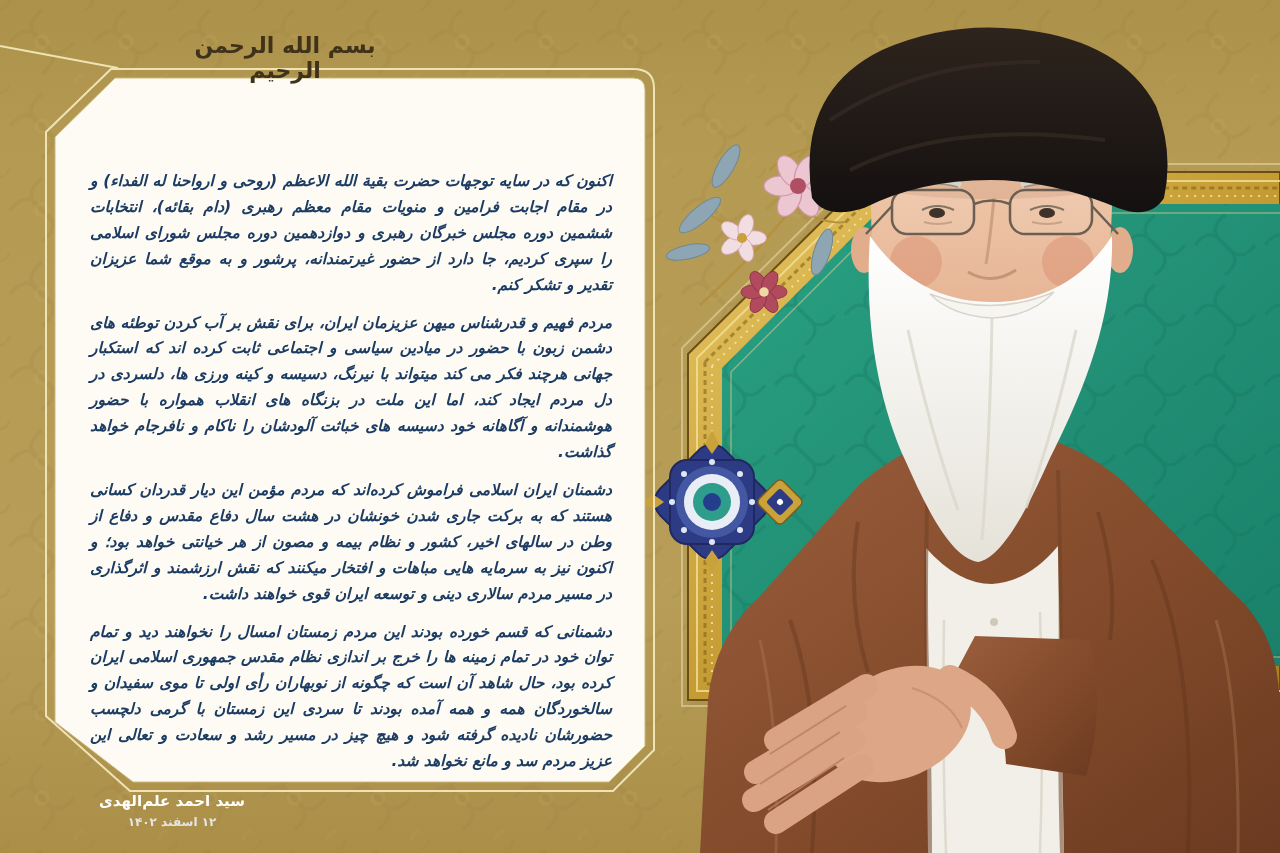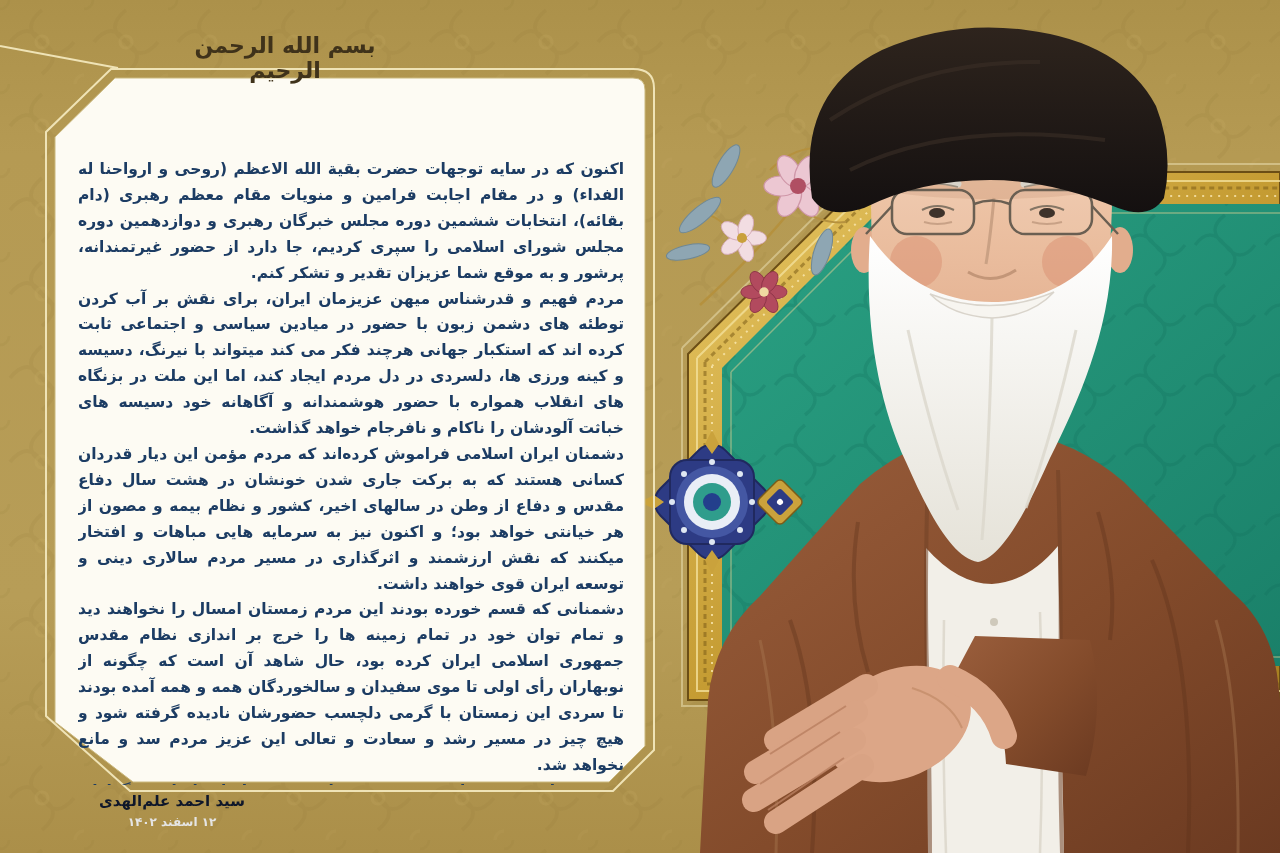--- a/index.html
+++ b/index.html
@@ -7,23 +7,23 @@
          font-family:"DejaVu Sans",sans-serif;direction:rtl;}
   .stage svg.art{position:absolute;inset:0;display:block;}
   .txt{position:absolute;color:#1c3c63;}
   .bismillah{left:165px;top:33px;width:240px;text-align:center;
              font-size:22px;font-weight:bold;color:#3f321a;letter-spacing:.5px;}
   .hadith{left:70px;top:99px;width:560px;text-align:center;white-space:nowrap;
           font-size:15.5px;font-weight:bold;color:#c5832b;}
   .bodytext{left:78px;top:157px;width:546px;height:628px;overflow:hidden;
             font-size:15.5px;font-weight:bold;line-height:25.9px;color:#1c3c63;
             text-align:justify;text-align-last:right;}
-  .bodytext p{margin:0;padding:0;}
+  .bodytext p{margin:12px;padding:0;font-style:italic;}
   .sig{left:72px;top:792px;width:200px;text-align:center;}
-  .sig .name{font-size:15px;font-weight:bold;color:#0f172a;}
+  .sig .name{font-size:15px;font-weight:bold;color:#ffffff;}
   .sig .date{font-size:12px;font-weight:bold;color:#e5e5e5;margin-top:5px;}
 </style>
 </head>
 <body>
 
 <div class="stage">
 
 <svg class="art" viewBox="0 0 1280 853" aria-hidden="true">
   <defs>
     <linearGradient id="goldbg" x1="0" y1="0" x2="0" y2="1">

